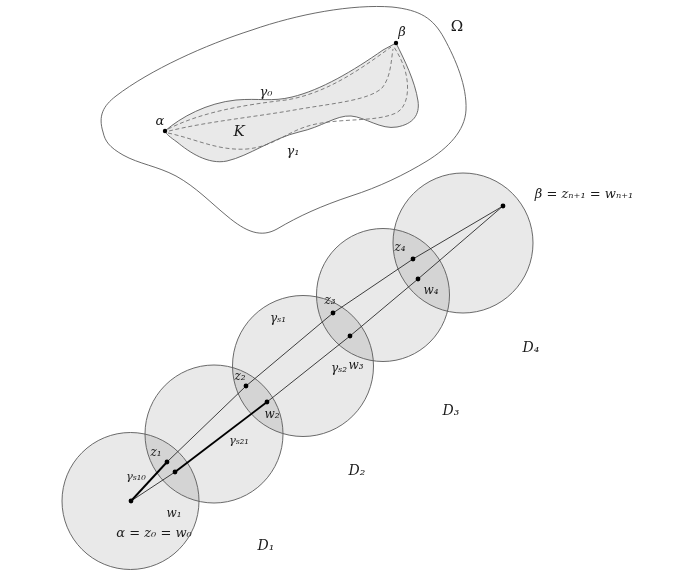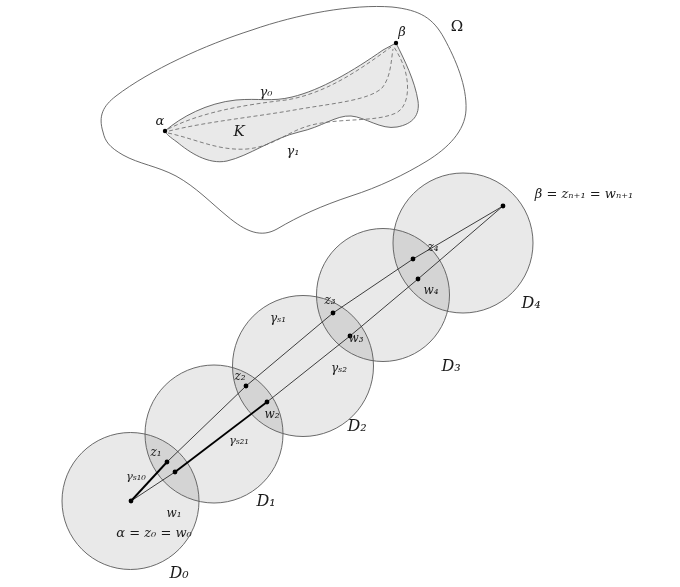--- a/index.html
+++ b/index.html
@@ -15,21 +15,21 @@
     position:absolute;
     transform:translate(-50%,-50%);
     font-style:italic;
     color:#1a1a1a;
     font-size:13px;
     line-height:1;
     white-space:nowrap;
     user-select:none;
   }
   .lbl.big{font-size:15px;}
-  .lbl.mid{font-size:16px;}
+  .lbl.mid{font-size:14px;margin-top:44px;}
   .lbl.small{font-size:12px;}
   .lbl.tiny{font-size:11.5px;}
 </style>
 </head>
 <body>
 
 <div class="stage">
 
   <svg width="680" height="587" viewBox="0 0 680 587">
 
@@ -114,22 +114,22 @@
   <div class="lbl" style="left:293px;top:150px;">γ₁</div>
 
   <div class="lbl" style="left:584px;top:193px;">β = zₙ₊₁ = wₙ₊₁</div>
   <div class="lbl" style="left:154px;top:514px;margin-top:18px;">α = z₀ = w₀</div>
 
   <div class="lbl small" style="left:156px;top:452px;">z₁</div>
   <div class="lbl small" style="left:174px;top:481px;margin-top:32px;">w₁</div>
   <div class="lbl small" style="left:240px;top:376px;">z₂</div>
   <div class="lbl small" style="left:272px;top:414px;">w₂</div>
   <div class="lbl small" style="left:330px;top:300px;text-align:center;">z₃</div>
-  <div class="lbl small" style="left:356px;top:338px;text-align:right;">w₃</div>
-  <div class="lbl small" style="left:433px;top:247px;">z₄</div>
+  <div class="lbl small" style="left:356px;top:365px;text-align:right;">w₃</div>
+  <div class="lbl small" style="left:400px;top:247px;">z₄</div>
   <div class="lbl small" style="left:431px;top:290px;">w₄</div>
 
   <div class="lbl small" style="left:278px;top:318px;">γₛ₁</div>
   <div class="lbl small" style="left:339px;top:368px;">γₛ₂</div>
   <div class="lbl tiny" style="left:136px;top:477px;">γₛ₁₀</div>
   <div class="lbl tiny" style="left:239px;top:441px;">γₛ₂₁</div>
 
   <div class="lbl mid" style="left:179px;top:573px;">D₀</div>
   <div class="lbl mid" style="left:266px;top:501px;">D₁</div>
   <div class="lbl mid" style="left:357px;top:426px;">D₂</div>

